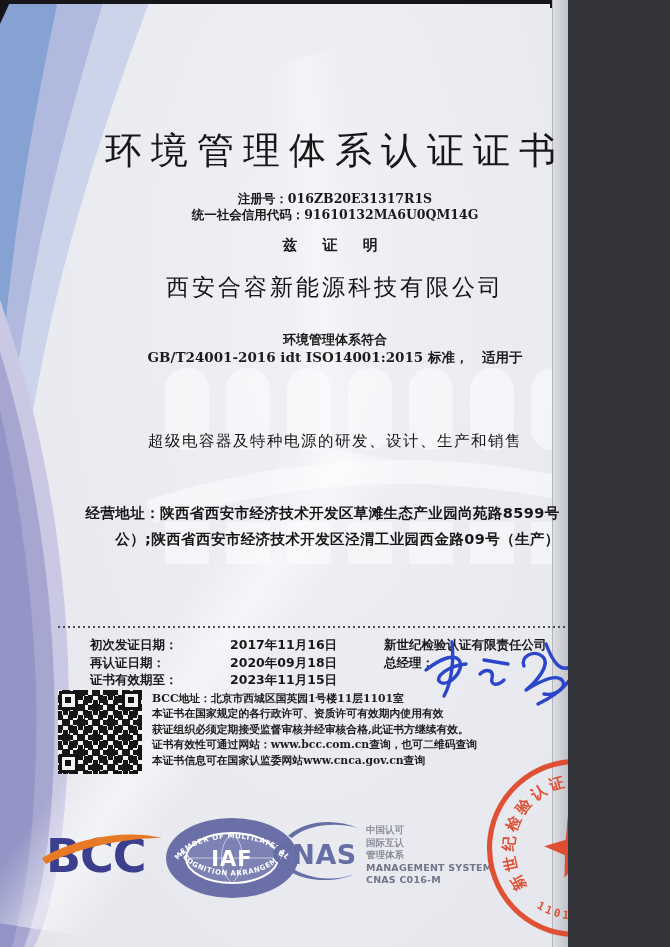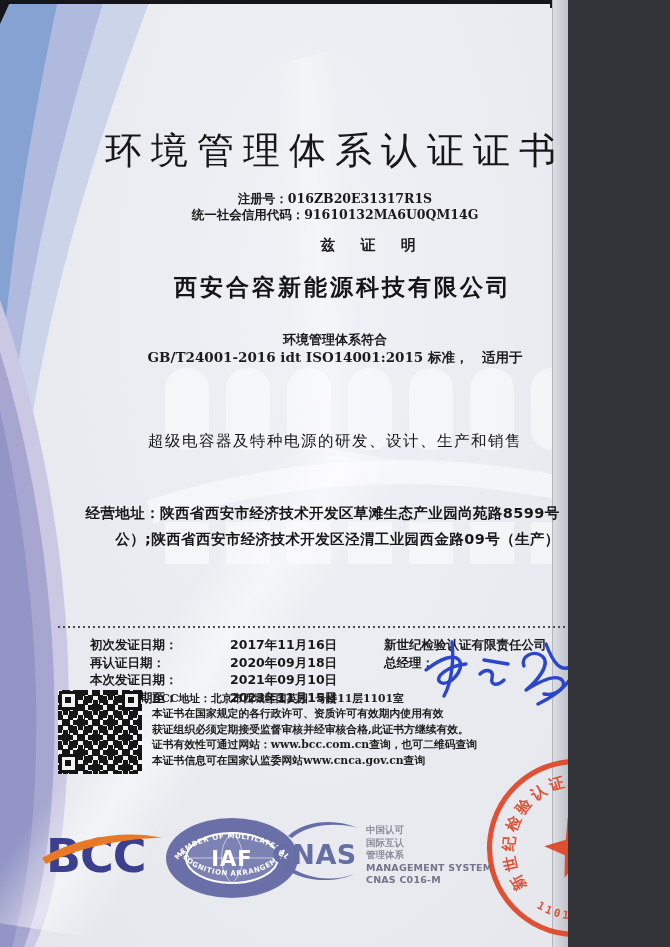--- a/index.html
+++ b/index.html
@@ -19,22 +19,22 @@
   .watermark{left:0;top:0;pointer-events:none;opacity:.5;}
   .sweep1{left:-90px;top:430px;width:560px;height:520px;transform:rotate(9deg);
     background:linear-gradient(115deg,rgba(255,255,255,0) 42%,rgba(255,255,255,.5) 50%,rgba(255,255,255,0) 58%);}
   .sweep2{left:60px;top:60px;width:520px;height:420px;transform:rotate(-14deg);
     background:linear-gradient(100deg,rgba(255,255,255,0) 44%,rgba(255,255,255,.35) 50%,rgba(255,255,255,0) 56%);}
   
   .serif{font-family:"DejaVu Serif","Liberation Serif",serif;}
   .title{left:40px;top:126px;width:590px;text-align:center;font-size:37px;font-weight:500;letter-spacing:9px;color:#171717;}
   .reg-line{left:40px;top:191px;width:590px;text-align:center;font-size:12.5px;font-weight:700;color:#1a1a1a;}
   .credit-line{left:40px;top:207px;width:590px;text-align:center;font-size:12.5px;font-weight:700;color:#1a1a1a;}
-  .certify{left:40px;top:236px;width:590px;text-align:center;font-size:15px;font-weight:700;letter-spacing:10px;padding-left:38px;}
-  .company{left:48px;top:272px;width:590px;text-align:center;font-size:23px;font-weight:700;letter-spacing:3px;color:#151515;}
+  .certify{left:40px;top:236px;width:590px;text-align:center;font-size:15px;font-weight:700;letter-spacing:10px;}
+  .company{left:40px;top:272px;width:590px;text-align:center;font-size:23px;font-weight:400;letter-spacing:3px;color:#151515;}
   .conformity{left:40px;top:331px;width:590px;text-align:center;font-size:13px;font-weight:700;}
   .standard{left:40px;top:349px;width:590px;text-align:center;font-size:13.5px;font-weight:600;}
   .scope{left:40px;top:431px;width:590px;text-align:center;font-size:15.5px;font-weight:500;letter-spacing:1.5px;color:#161616;}
   .addresses{left:75px;top:501px;width:525px;text-align:center;font-size:14.5px;font-weight:700;line-height:25.5px;letter-spacing:.4px;color:#171717;}
   .addresses p{margin:0;}
   .dotted-sep{left:58px;top:626px;width:562px;height:2px;
     background:repeating-linear-gradient(90deg,#4c4c4c 0 2px,transparent 2px 5px);}
   .dates{left:90px;top:636px;font-size:12.5px;font-weight:700;color:#191919;}
   .dates .row{display:flex;line-height:17.5px;}
   .dates .lbl{width:120px;}
@@ -133,24 +133,20 @@
   <div class="abs dates">
     <div class="row">
         <span class="lbl">初次发证日期：</span>
         <span class="val">2017年11月16日</span>
       </div>
     <div class="row">
         <span class="lbl">再认证日期：</span>
         <span class="val">2020年09月18日</span>
       </div>
     <div class="row">
-        <span class="lbl">本次发证日期：</span>
-        <span class="val">2021年09月10日</span>
-      </div>
-    <div class="row">
         <span class="lbl">证书有效期至：</span>
         <span class="val">2023年11月15日</span>
       </div>
   </div>
 
   <div class="abs issuer">
     <div>新世纪检验认证有限责任公司</div>
     <div>总经理：</div>
   </div>
   <svg class="abs signature" width="200" height="88" viewBox="0 0 200 88">

